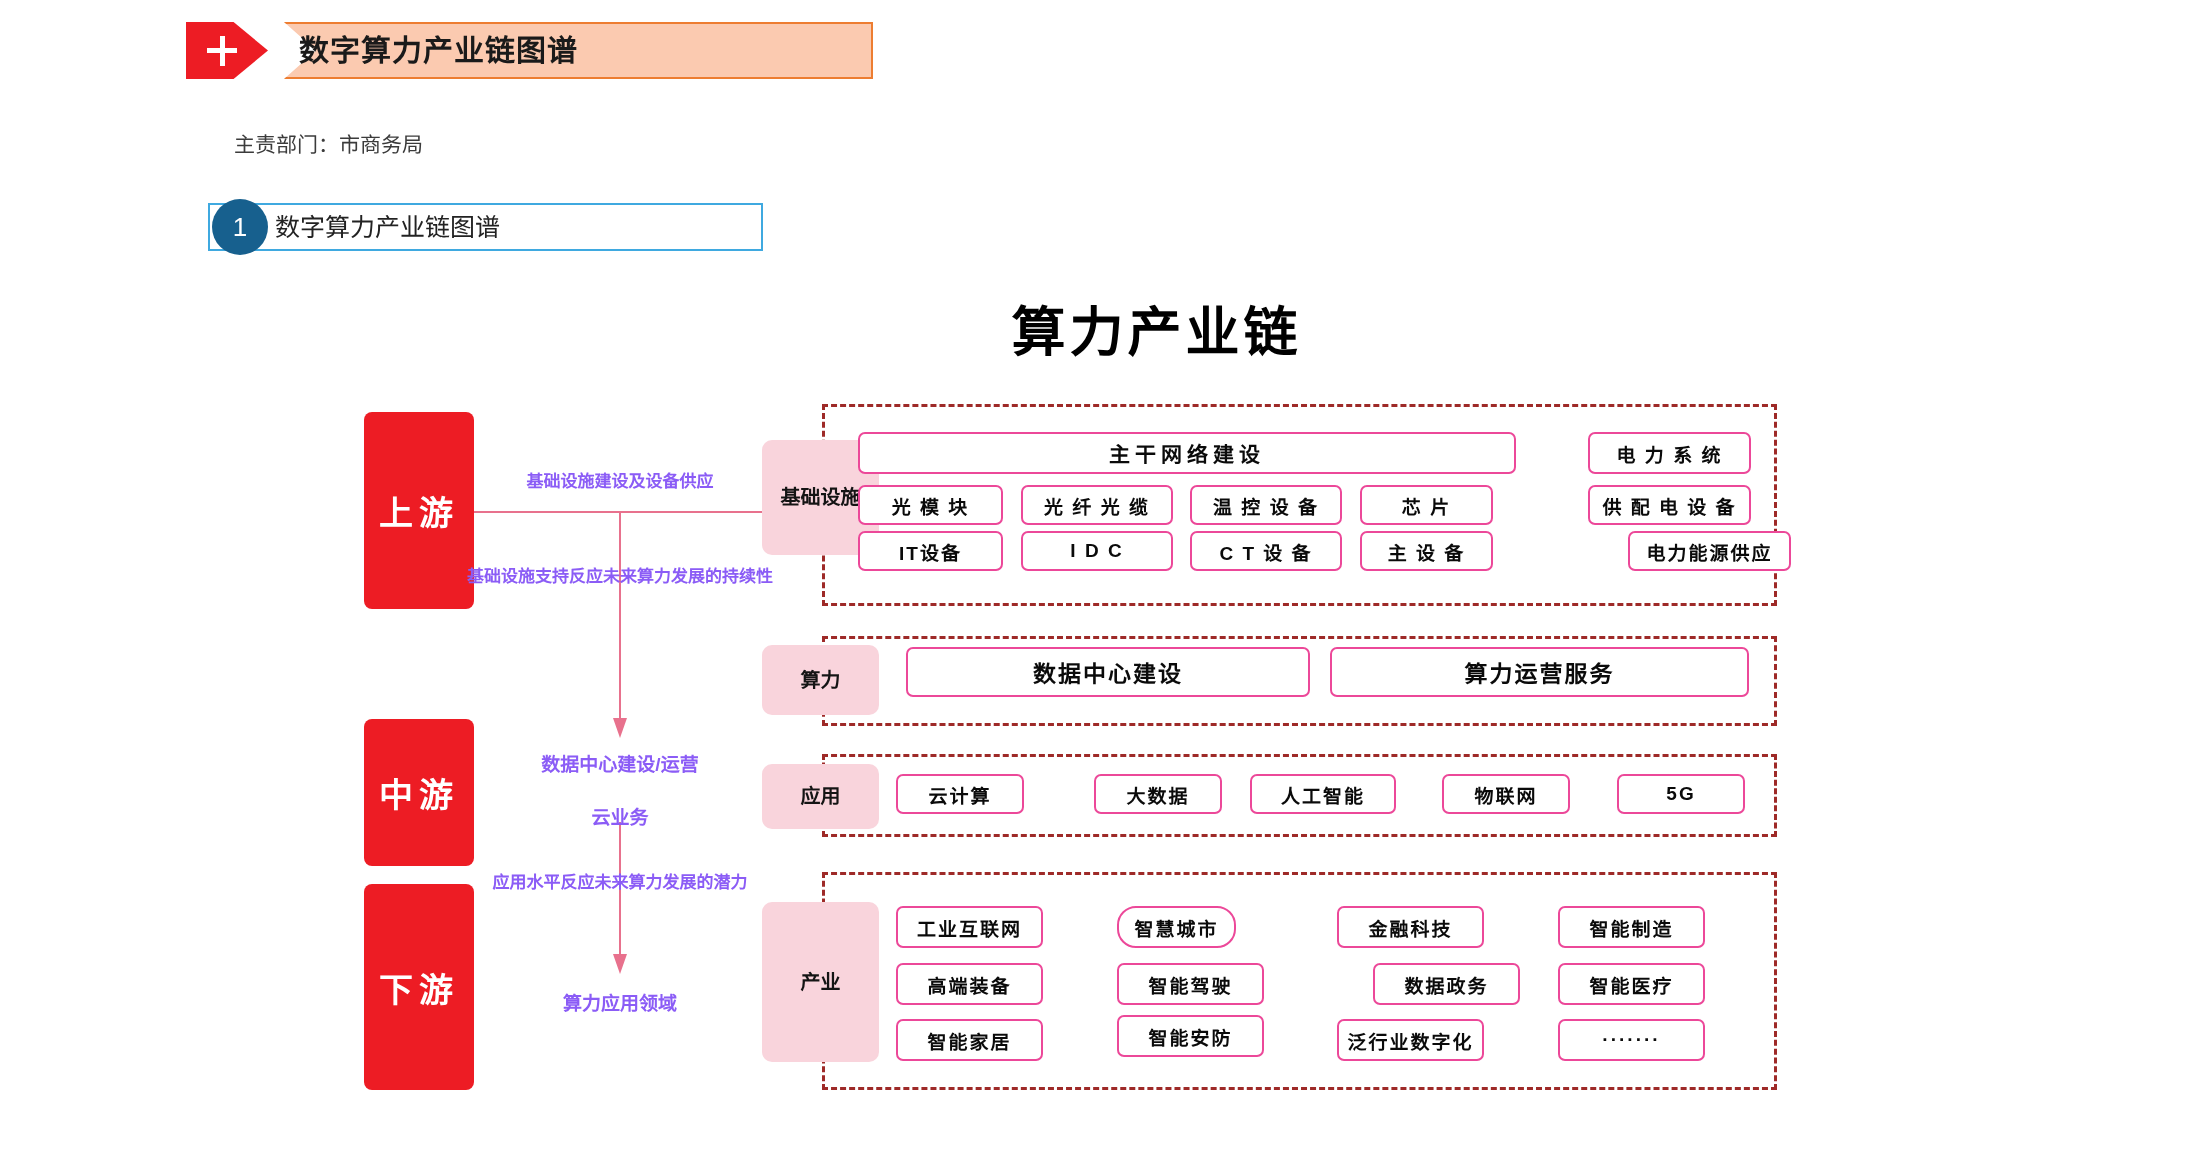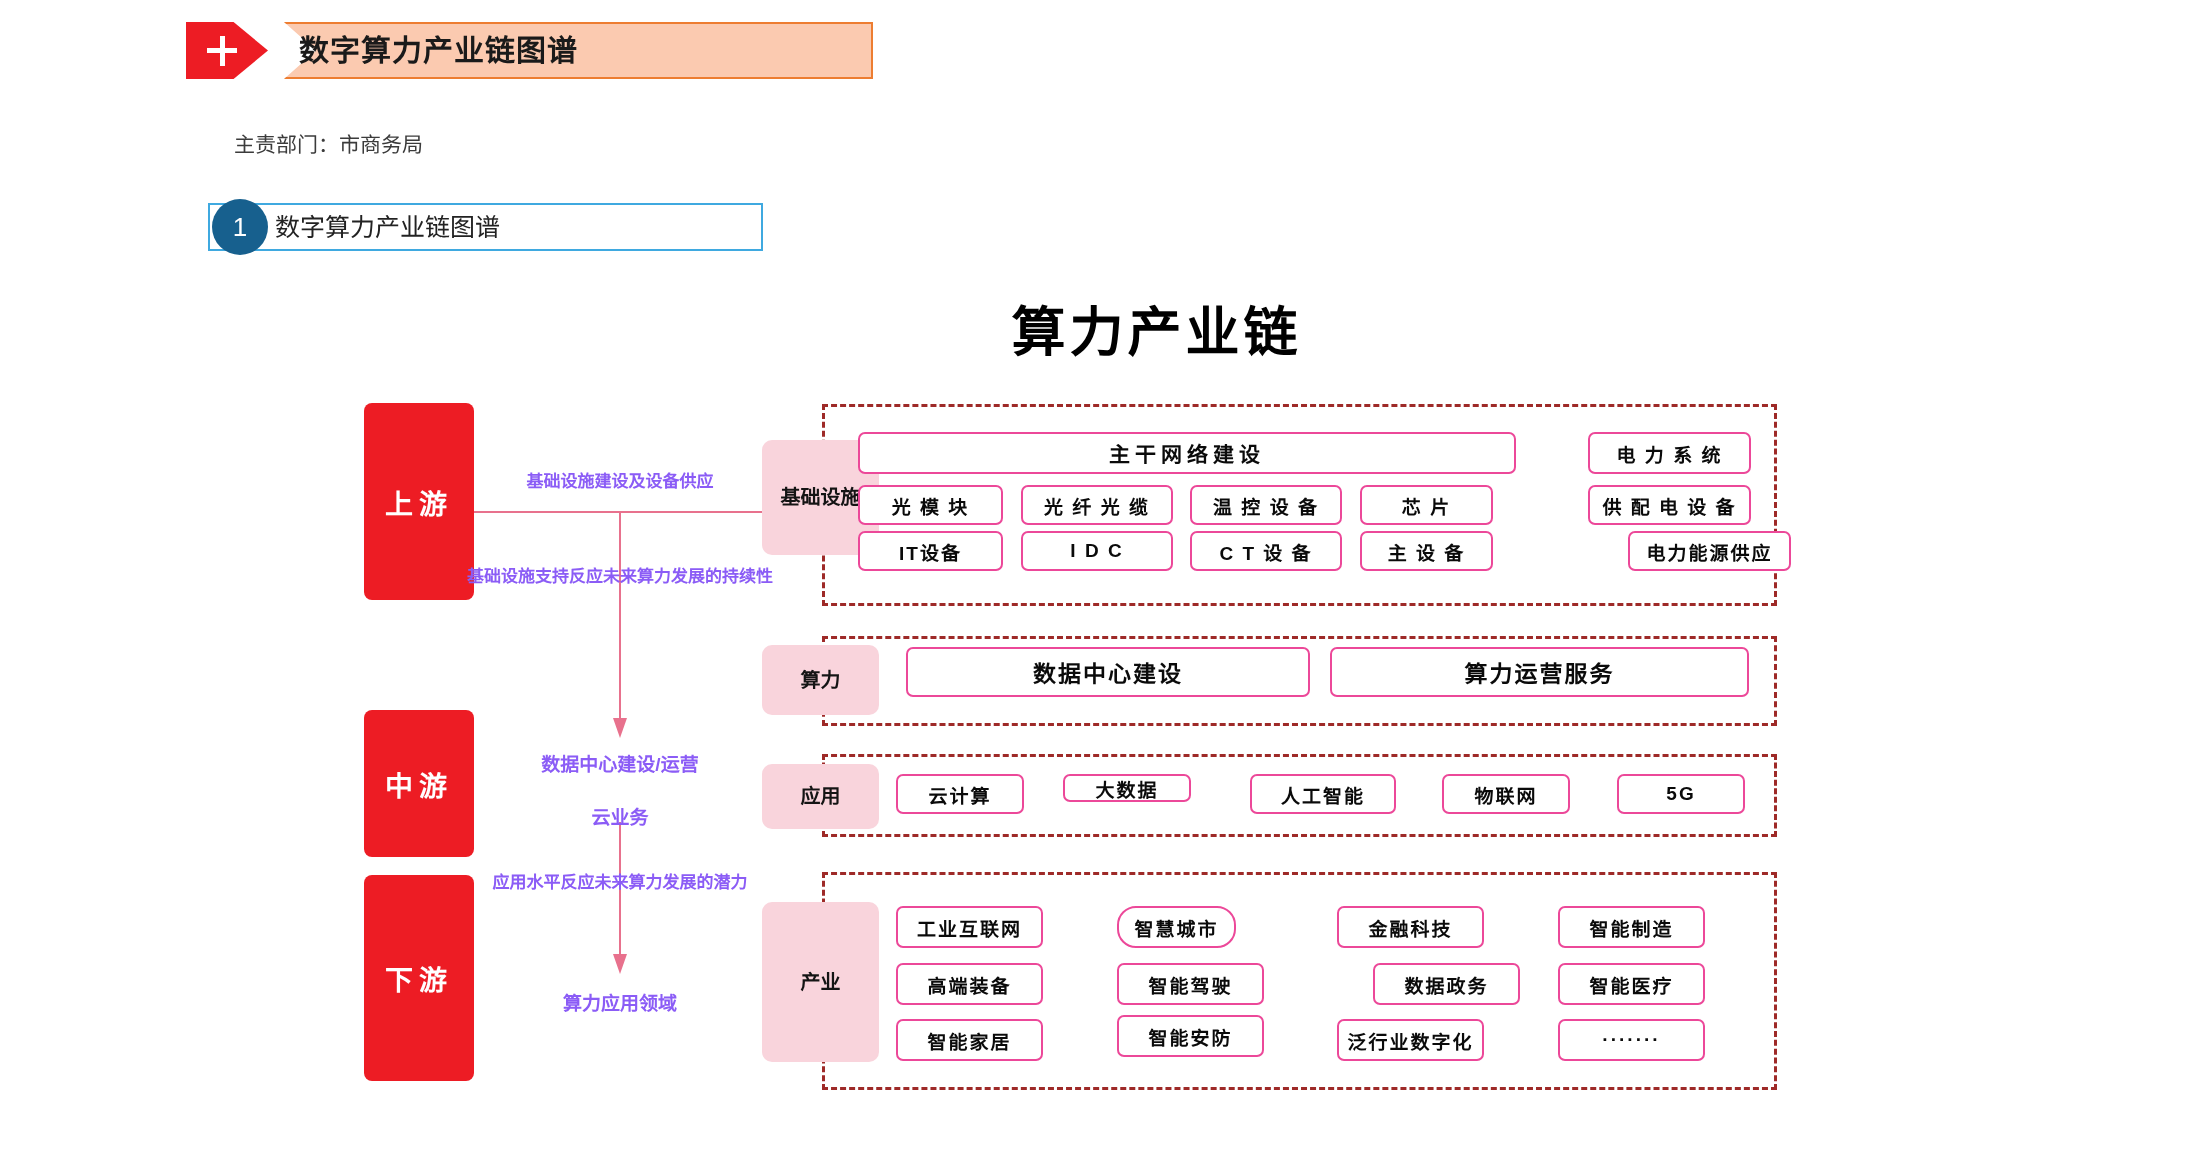--- a/index.html
+++ b/index.html
@@ -130,26 +130,27 @@
     color: #000;
   }
   #chart-title span { padding-left: 120px; }
 
   
   .stage-box {
     position: absolute;
     background: #ED1C24;
     border-radius: 8px;
     color: #ffffff;
-    font-size: 28px;
+    font-size: 34px;
     font-weight: 700;
     letter-spacing: 6px;
     display: flex;
     align-items: center;
     justify-content: center;
+    margin-top: 9px;
   }
   #stage-box-0 { left: 364px; top: 403px; width: 110px; height: 197px; }
   #stage-box-1 { left: 364px; top: 710px; width: 110px; height: 147px; }
   #stage-box-2 { left: 364px; top: 875px; width: 110px; height: 206px; }
 
   
   #connector-svg {
     position: absolute;
     left: 0; top: 0;
     width: 2193px; height: 1151px;
@@ -287,21 +288,21 @@
 <div class="row-dashed" id="dashed-power"></div>
 <div class="cat-chip" id="cat-chip-power">算力</div>
 
 <div class="item-box row-title" style="left:906px; top:647px; width:404px; height:50px;">数据中心建设</div>
 <div class="item-box row-title" style="left:1330px; top:647px; width:419px; height:50px;">算力运营服务</div>
 
 <div class="row-dashed" id="dashed-app"></div>
 <div class="cat-chip" id="cat-chip-app">应用</div>
 
 <div class="item-box" style="left:896px; top:774px; width:128px; height:40px;">云计算</div>
-<div class="item-box" style="left:1063px; top:774px; width:128px; height:28px;">大数据</div>
+<div class="item-box" style="left:1094px; top:774px; width:128px; height:40px;">大数据</div>
 <div class="item-box" style="left:1250px; top:774px; width:146px; height:40px;">人工智能</div>
 <div class="item-box" style="left:1442px; top:774px; width:128px; height:40px;">物联网</div>
 <div class="item-box" style="left:1617px; top:774px; width:128px; height:40px;">5G</div>
 
 <div class="row-dashed" id="dashed-industry"></div>
 <div class="cat-chip" id="cat-chip-industry">产业</div>
 
 <div class="item-box" style="left:896px; top:906px; width:147px; height:42px;">工业互联网</div>
 <div class="item-box" style="left:1117px; top:906px; width:119px; height:42px;border-radius:19px;">智慧城市</div>
 <div class="item-box" style="left:1337px; top:906px; width:147px; height:42px;">金融科技</div>

